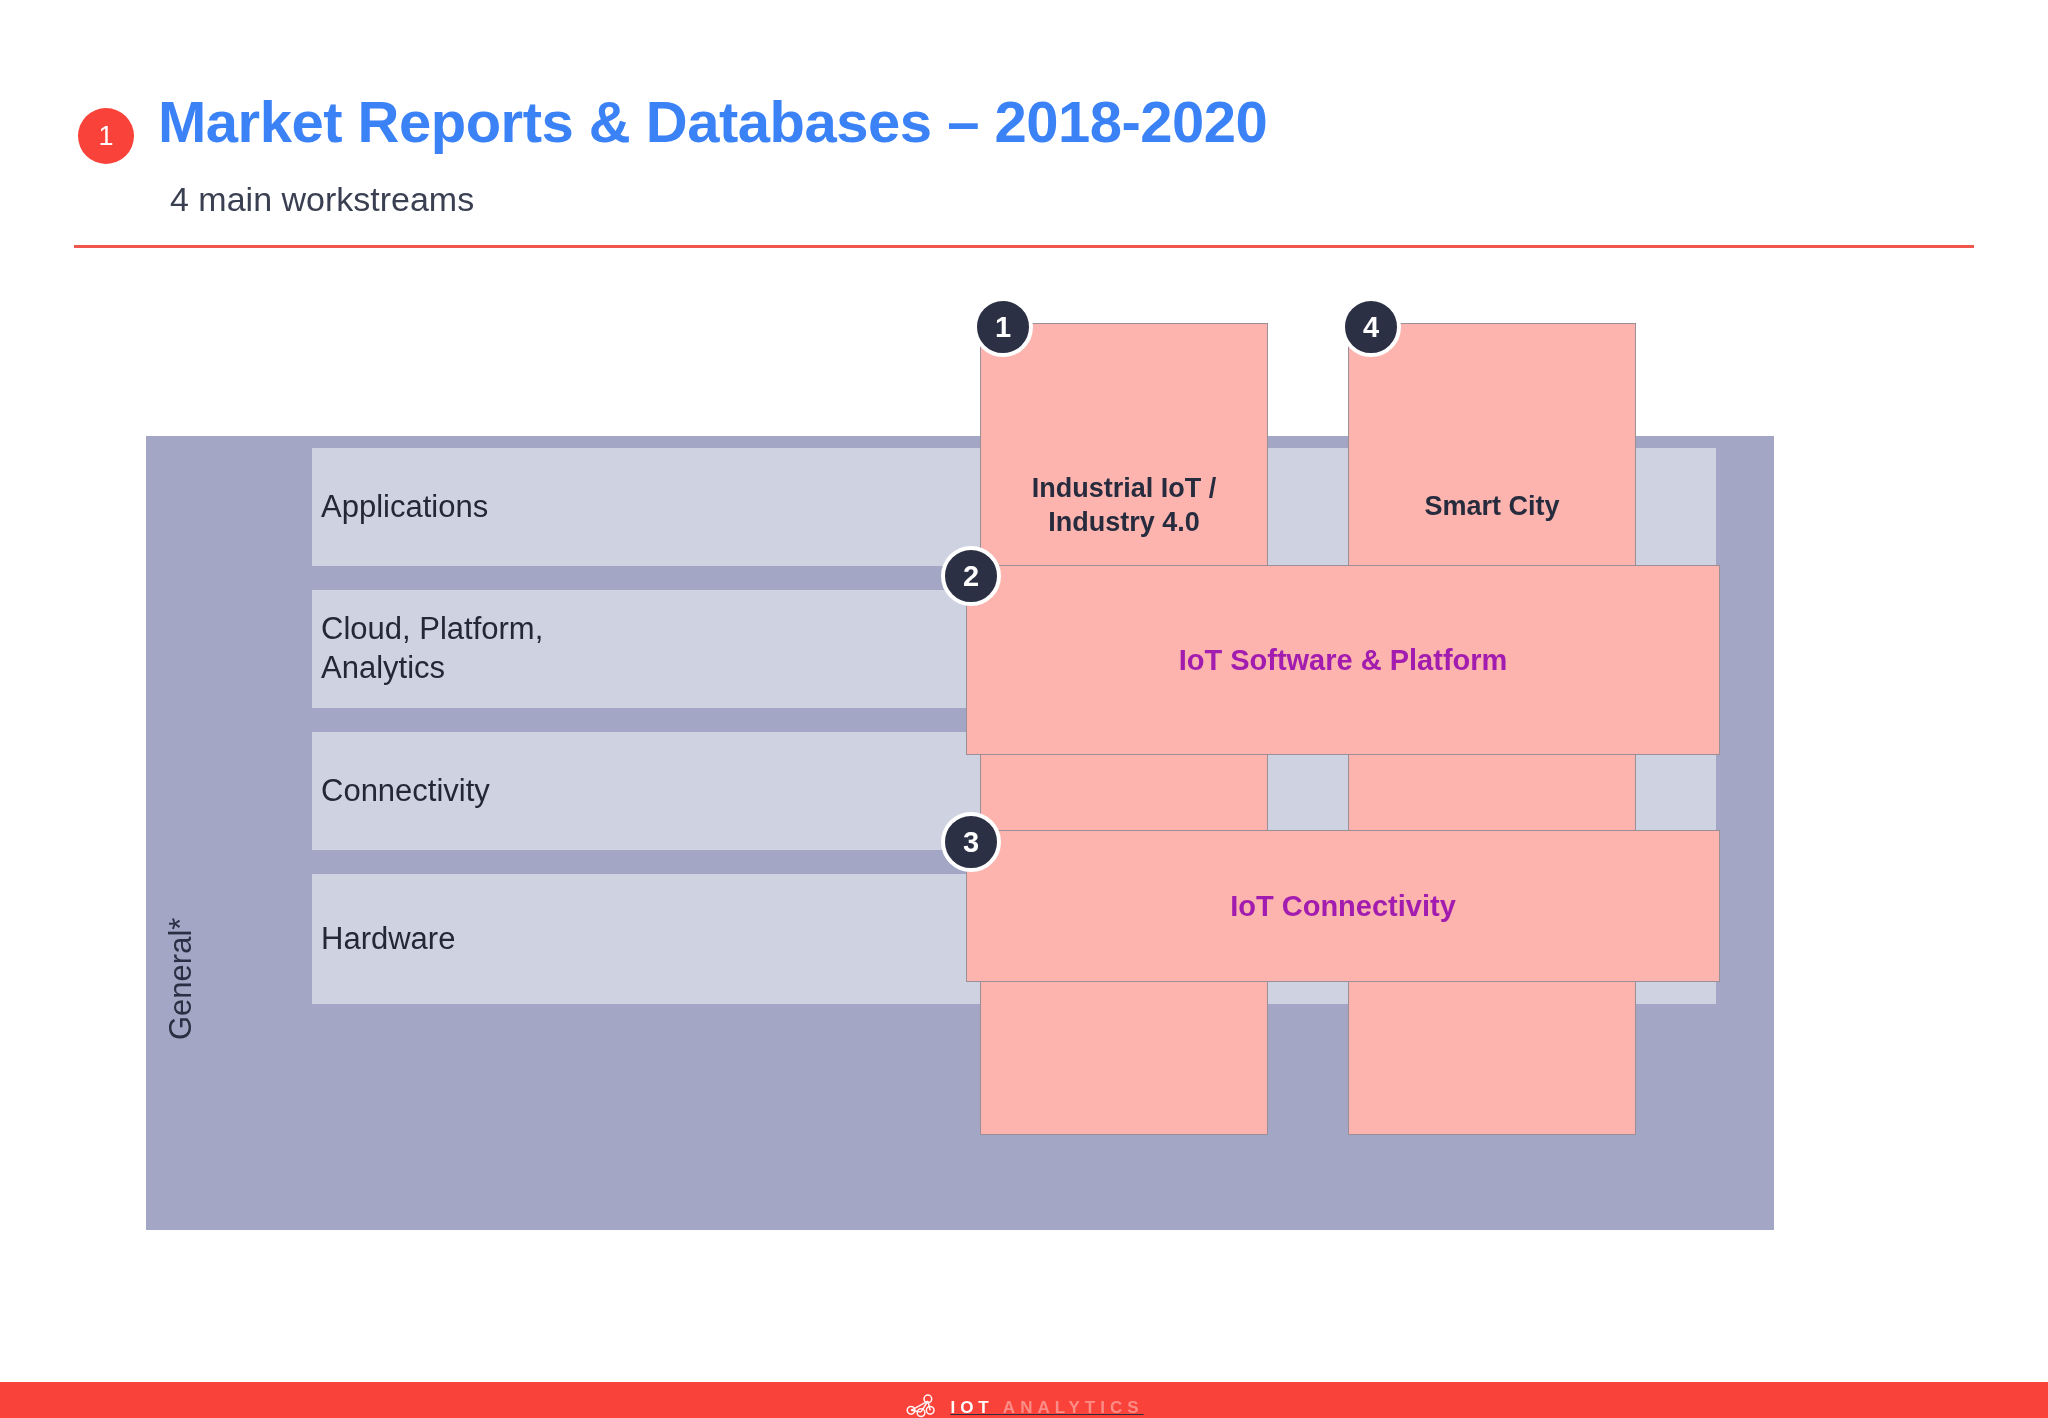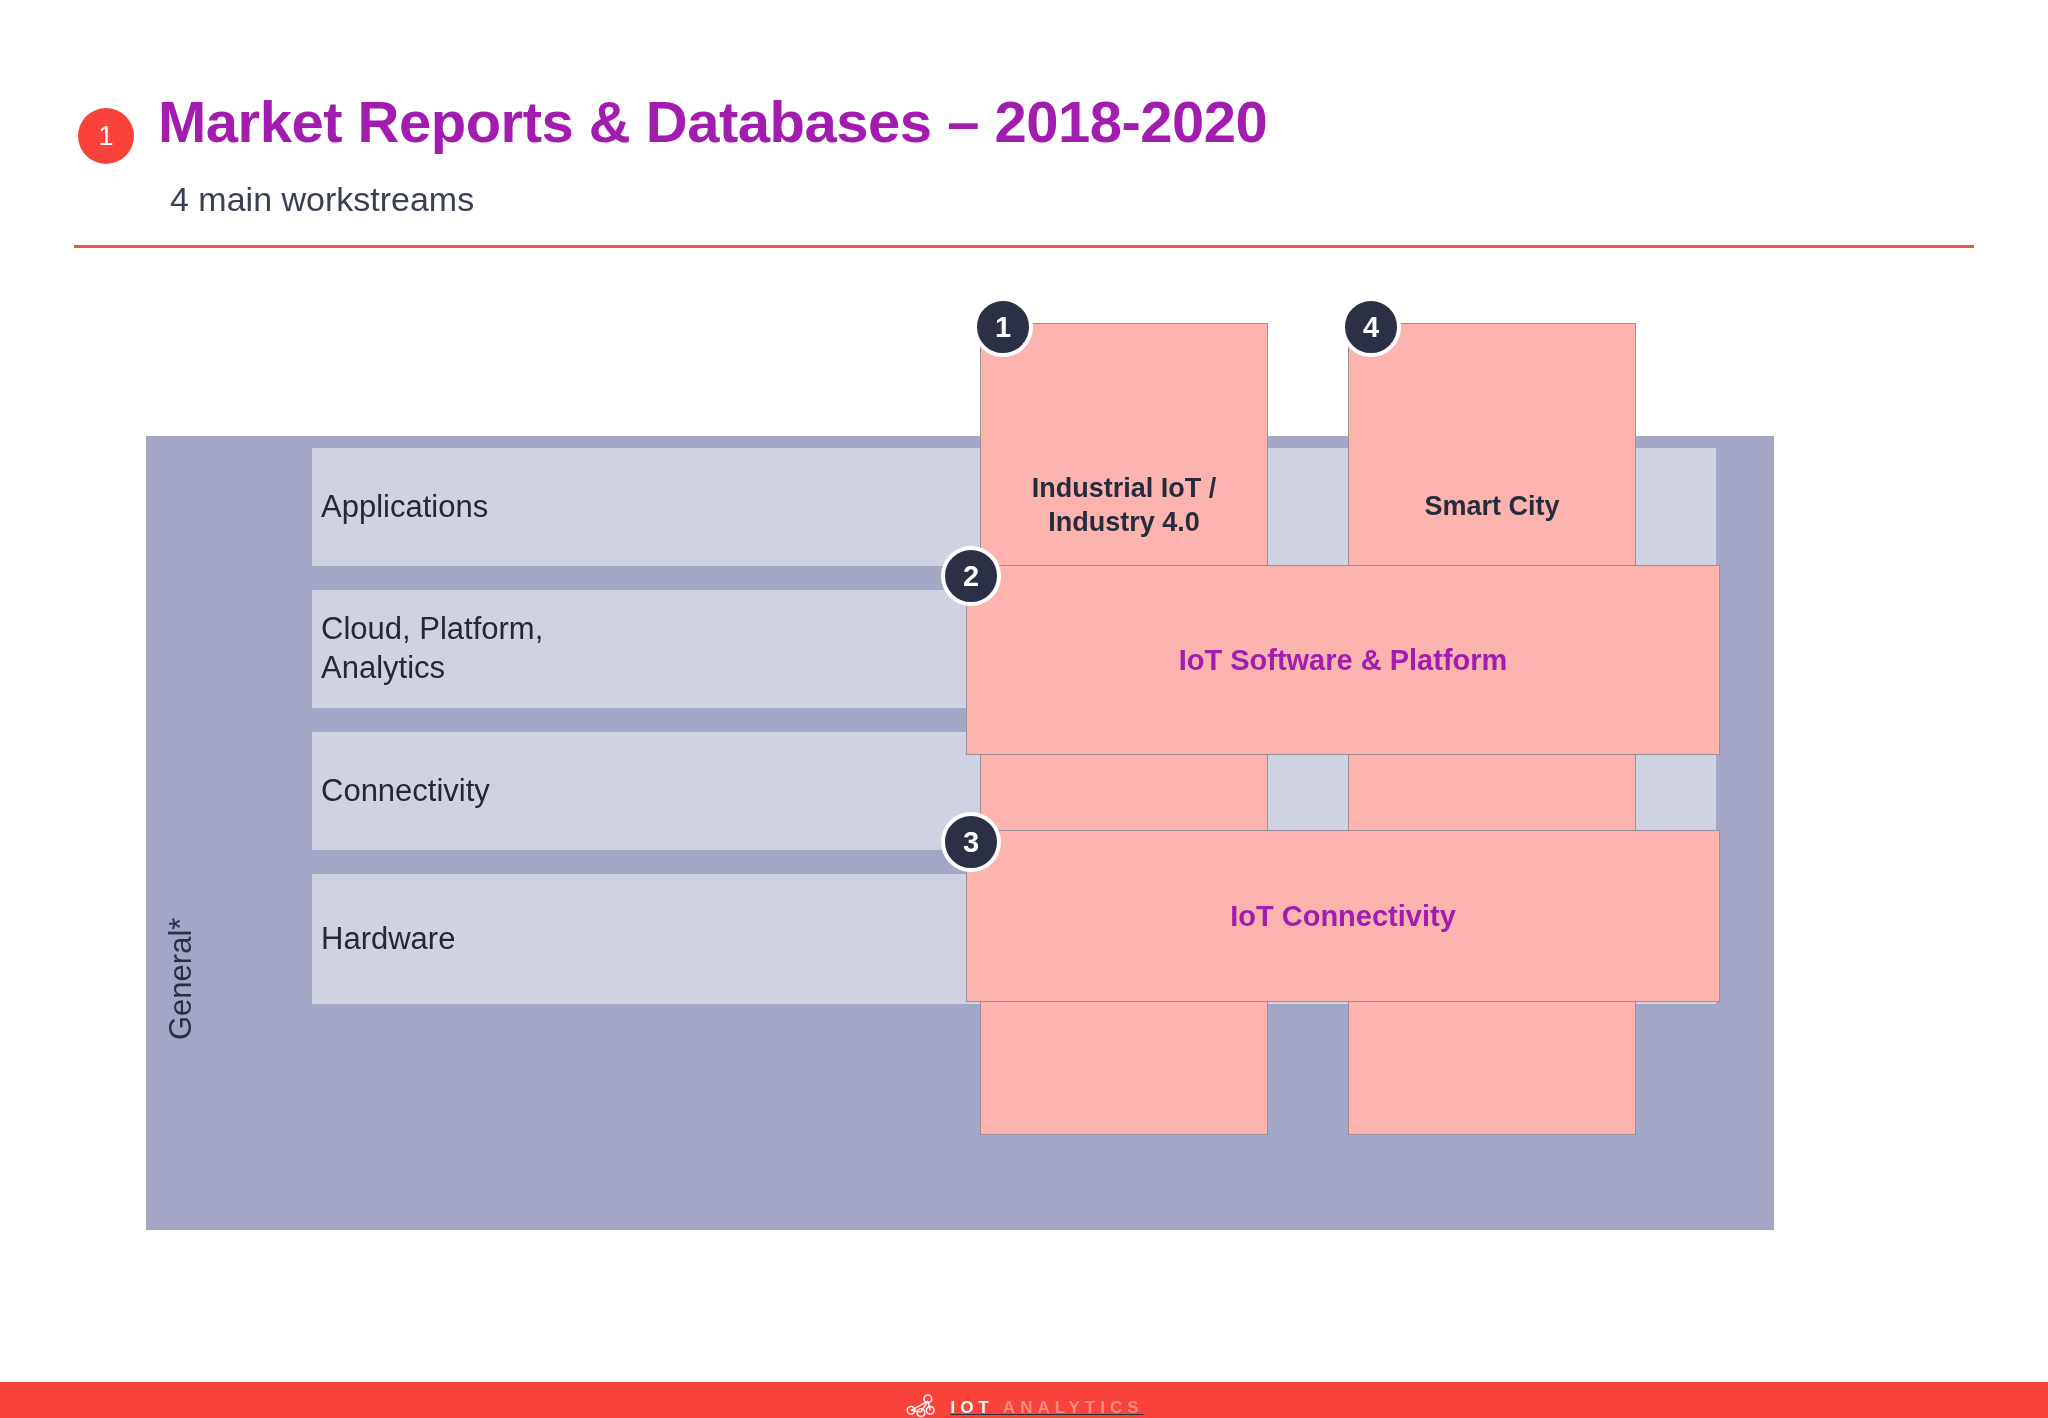--- a/index.html
+++ b/index.html
@@ -18,21 +18,21 @@
   .title-badge{
     position:absolute;left:78px;top:108px;
     width:56px;height:56px;border-radius:50%;
     background:#f9423a;color:#ffffff;
     display:flex;align-items:center;justify-content:center;
     font-size:27px;font-weight:400;line-height:1;
   }
   .title{
     position:absolute;left:158px;top:88px;
     font-size:58px;font-weight:bold;letter-spacing:-0.5px;
-    color:#a21caf;white-space:nowrap;
+    color:#3b82f6;white-space:nowrap;
   }
   .subtitle{
     position:absolute;left:160px;top:180px;
     font-size:34px;font-weight:400;color:#3a3f52;white-space:nowrap;margin-left:10px;
   }
   .rule{
     position:absolute;left:74px;top:245px;width:1900px;height:3px;
     background:#f0564e;
   }
 
@@ -88,21 +88,21 @@
 
   
   .pband{
     position:absolute;
     background:#fdb4ae;border:1px solid #9a8f96;
     box-sizing:border-box;
     display:flex;align-items:center;justify-content:center;
     font-size:29px;font-weight:bold;color:#a21caf;
   }
   #pband-0{left:966px;top:565px;width:754px;height:190px;}
-  #pband-1{left:966px;top:830px;width:754px;height:172px;}
+  #pband-1{left:966px;top:830px;width:754px;height:152px;}
 
   
   .badge{
     position:absolute;width:60px;height:60px;border-radius:50%;
     background:#2b3044;border:4px solid #ffffff;
     box-sizing:border-box;
     color:#ffffff;font-size:29px;font-weight:bold;
     display:flex;align-items:center;justify-content:center;
     line-height:1;
   }

